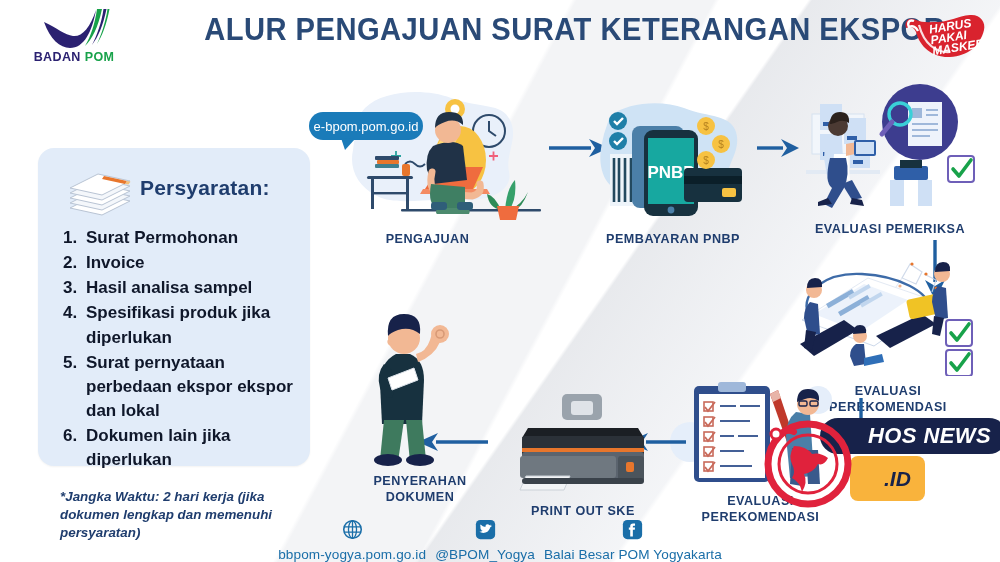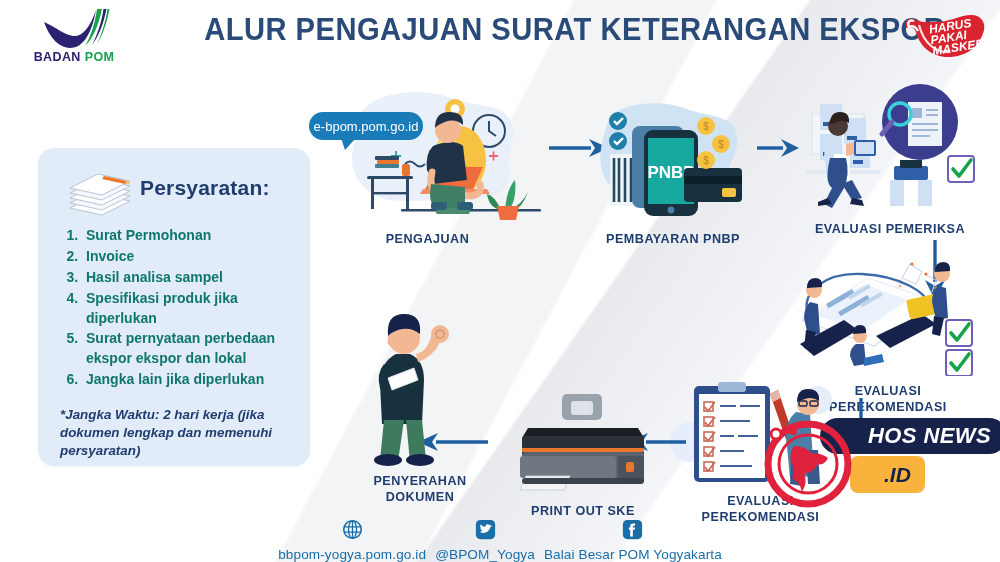--- a/index.html
+++ b/index.html
@@ -48,21 +48,21 @@
     box-shadow:0 1px 2px rgba(0,0,0,.05);
   }
   #req .head{position:relative;height:56px;margin:18px 0 4px 0;}
   #req .books{position:absolute;left:26px;top:4px;width:72px;height:46px;}
   #req .head h2{
     position:absolute;left:102px;top:10px;margin:0;
     font-size:21px;font-weight:bold;color:#1f3d6e;letter-spacing:.2px;
   }
   #req ol{
     margin:4px 0 0 0;padding:0 14px 0 44px;list-style:decimal;
-    color:#0f766e;font-size:14px;font-weight:bold;line-height:1.42;
+    color:#0f172a;font-size:17px;font-weight:bold;line-height:1.42;
   }
   #req ol li{margin:0 0 1px 0;padding-left:4px;}
   #req .note{
     margin:16px 18px 0 22px;
     font-size:13.4px;font-weight:bold;font-style:italic;color:#1f3d6e;
     line-height:1.34;
   }
 
   
   .step{position:absolute;}
@@ -85,21 +85,21 @@
 
   
   #watermark{position:absolute;left:760px;top:412px;width:240px;height:84px;}
   #wm-pill{
     position:absolute;left:60px;top:6px;height:36px;padding:0 16px 0 48px;
     background:#17224a;border-radius:18px;color:#ffffff;
     font-size:22px;font-style:italic;font-weight:bold;letter-spacing:.4px;
     display:flex;align-items:center;white-space:nowrap;
   }
   #wm-id{
-    position:absolute;left:90px;top:44px;height:37px;padding:0 14px 0 34px;
+    position:absolute;left:90px;top:44px;height:45px;padding:0 14px 0 34px;
     background:#f9b33c;border-radius:8px;color:#17224a;
     font-size:21px;font-style:italic;font-weight:bold;
     display:flex;align-items:center;
   }
   #wm-globe{position:absolute;left:0px;top:0px;width:96px;height:96px;}
 
   
   #footer{
     position:absolute;left:0;bottom:0;width:1000px;height:44px;
     display:flex;align-items:center;justify-content:center;gap:9px;
@@ -155,21 +155,21 @@
         <path d="M63 11 L66.5 11.8 L64.5 14.6 L61 14 Z" fill="#f3c07a"></path>
       </svg>
       <h2>Persyaratan:</h2>
     </div>
     <ol>
       <li>Surat Permohonan</li>
       <li>Invoice</li>
       <li>Hasil analisa sampel</li>
       <li>Spesifikasi produk jika diperlukan</li>
       <li>Surat pernyataan perbedaan ekspor ekspor dan lokal</li>
-      <li>Jangka lain jika diperlukan</li>
+      <li>Dokumen lain jika diperlukan</li>
     </ol>
     <div class="note">*Jangka Waktu: 2 hari kerja (jika dokumen lengkap dan memenuhi persyaratan)</div>
   </div>
 
   <div class="step" id="step1">
     <svg class="art" viewBox="0 0 245 140" height="140">
       <path d="M60 24 C78 6 120 4 146 14 C176 25 196 18 205 36 C214 54 200 70 204 88 C208 106 186 118 152 116 C118 114 92 122 72 112 C52 102 44 84 48 66 C51 50 48 38 60 24 Z" fill="#e9f0fa"></path>
       <circle cx="150" cy="25" r="10" fill="#f7c242"></circle>
         <circle cx="150" cy="25" r="4.5" fill="#ffffff"></circle>
       <circle cx="184" cy="47" r="16" fill="none" stroke="#2e4a6b" stroke-width="2"></circle>

